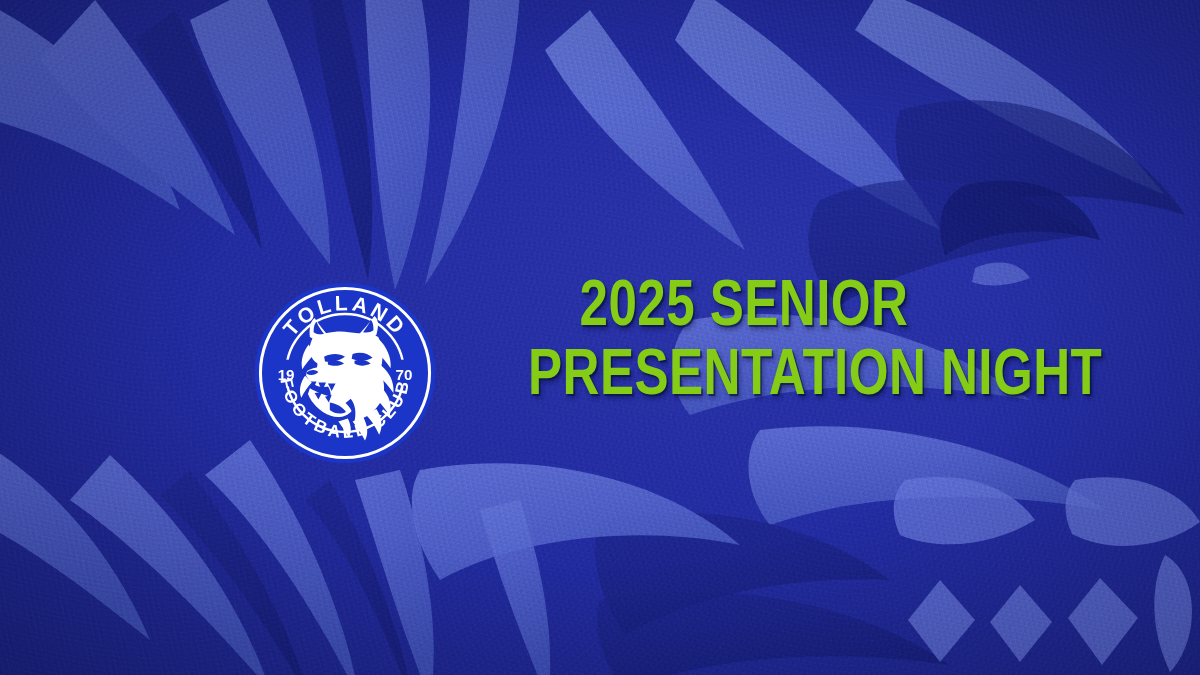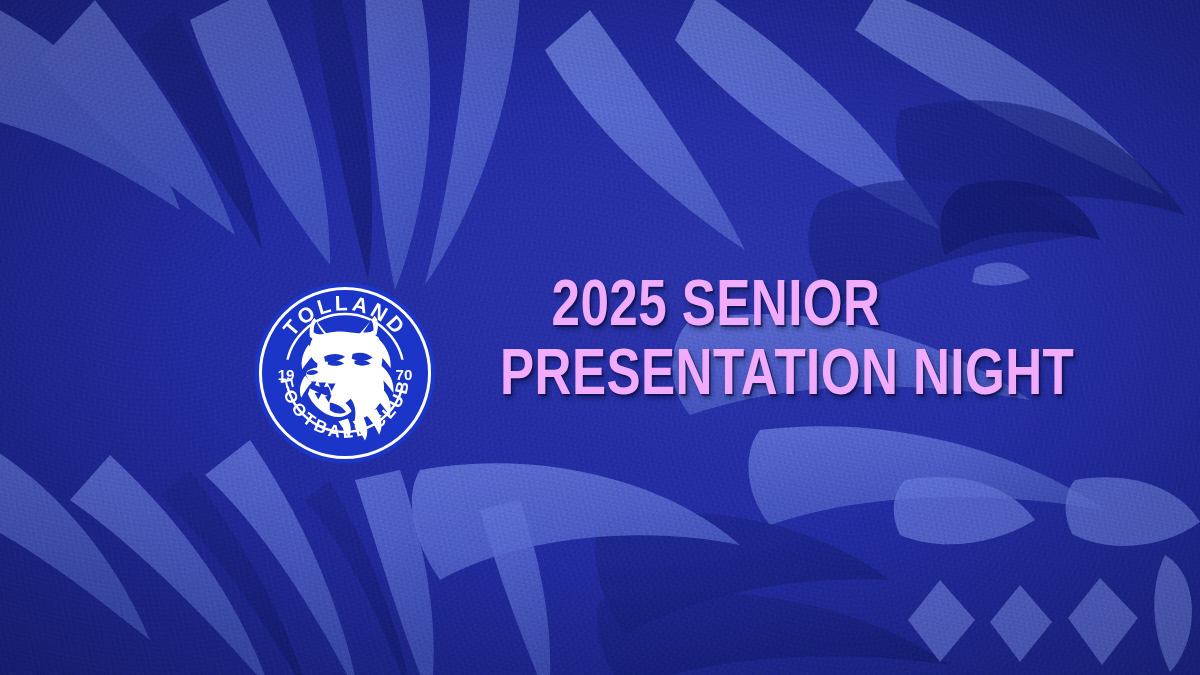--- a/index.html
+++ b/index.html
@@ -66,24 +66,24 @@
     left: 250px;
     top: 278px;
     width: 190px;
     height: 190px;
   }
   #crest svg { display: block; width: 100%; height: 100%; }
 
   
   #headline {
     position: absolute;
-    left: 446px;
+    left: 474px;
     top: 272px;
     width: 540px;
-    color: #f0abfc;
+    color: #84cc16;
     text-align: center;
   }
   .hl-line {
     display: block;
     font-family: "Liberation Sans Narrow", "Liberation Sans", sans-serif;
     font-weight: bold;
     letter-spacing: .5px;
     line-height: .98;
     white-space: nowrap;
     text-shadow:

